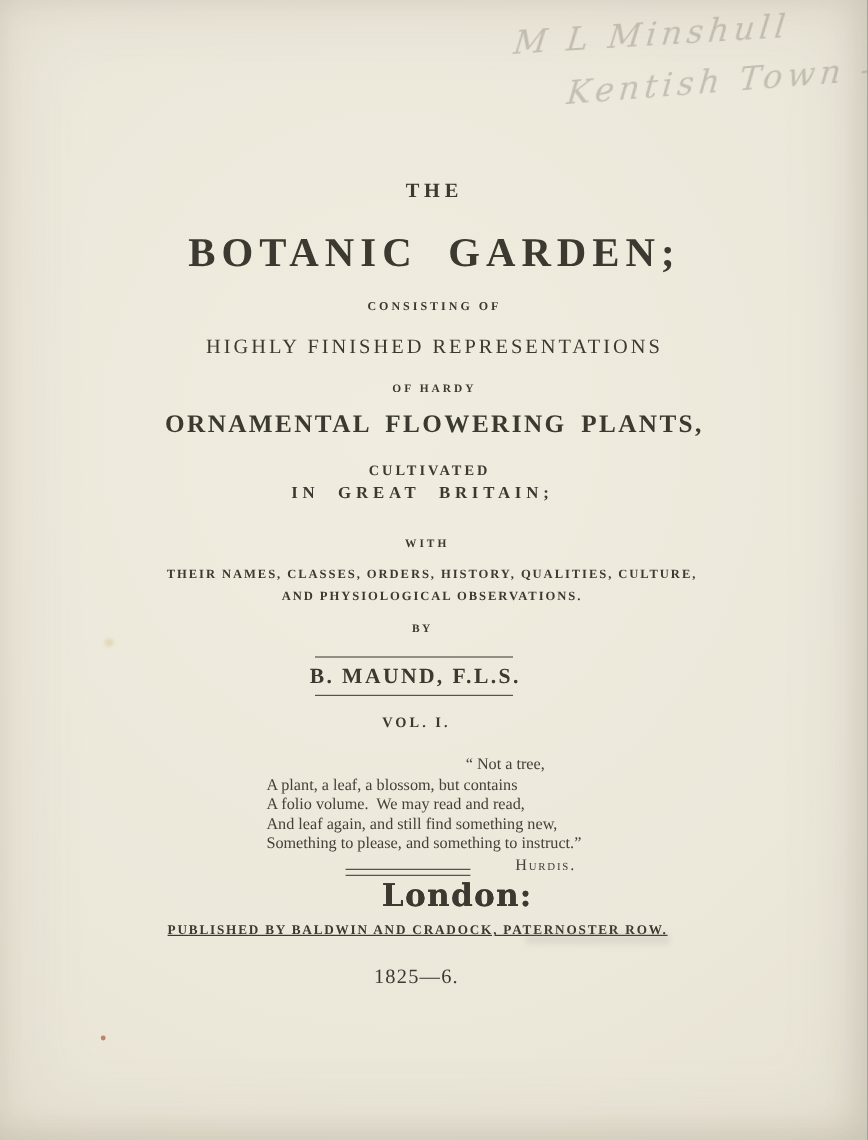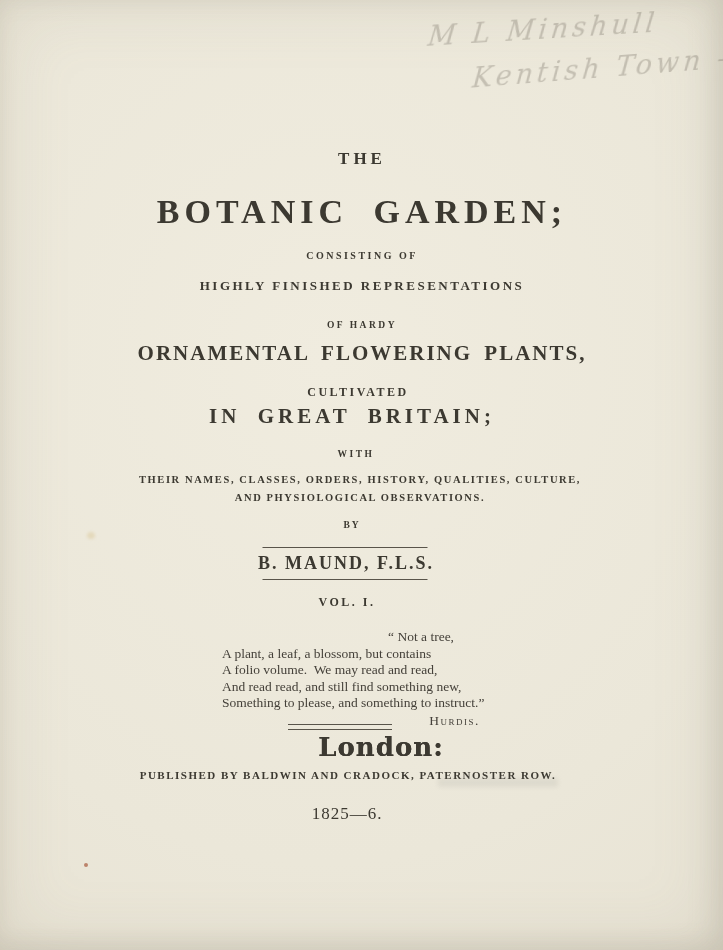--- a/index.html
+++ b/index.html
@@ -36,25 +36,25 @@
     white-space:nowrap;
     letter-spacing:4px;
     filter:blur(0.4px);
   }
   .hand1 { left:428px; top:14px; font-size:27px; transform:rotate(-3.5deg) skewX(-10deg); }
   .hand2 { left:472px; top:52px; font-size:27px; transform:rotate(-4.5deg) skewX(-10deg); }
   
   .l-the          { top:149px; left:362px; font-size:17px; letter-spacing:4px; font-weight:bold; }
   .l-title        { top:192px; left:362px; font-size:34px; letter-spacing:5px; word-spacing:12px; font-weight:bold; }
   .l-consisting   { top:250px; left:362px; font-size:10px; letter-spacing:2.5px; font-weight:bold; }
-  .l-highly       { top:279px; left:362px; font-size:13px; letter-spacing:2.5px; font-weight:bold; }
+  .l-highly       { top:279px; left:362px; font-size:17px; letter-spacing:2.5px; font-weight:normal; }
   .l-ofhardy      { top:320px; left:362px; font-size:9.5px; letter-spacing:2.5px; font-weight:bold;text-align:right; }
   .l-ornamental   { top:341px; left:362px; font-size:21px; letter-spacing:2px; word-spacing:5px; font-weight:bold; }
   .l-cultivated   { top:386px; left:358px; font-size:12px; letter-spacing:2.5px; font-weight:bold; }
-  .l-britain      { top:404px; left:352px; font-size:21px; letter-spacing:4px; word-spacing:8px; font-weight:bold; }
+  .l-britain      { top:404px; left:352px; font-size:14px; letter-spacing:4px; word-spacing:8px; font-weight:bold; }
   .l-with         { top:449px; left:356px; font-size:9.5px; letter-spacing:2.5px; font-weight:bold; }
   .l-subjects1    { top:474px; left:360px; font-size:10.5px; letter-spacing:1.6px; font-weight:bold;text-align:center; }
   .l-subjects2    { top:492px; left:360px; font-size:10.5px; letter-spacing:1.6px; font-weight:bold; }
   .l-by           { top:520px; left:352px; font-size:9.5px; letter-spacing:2px; font-weight:bold; }
   .rule-author-top    { top:547px; left:345px; width:165px; height:1px; background:rgba(62,58,48,0.85); position:absolute; transform:translateX(-50%); }
   .l-author       { top:553px; left:346px; font-size:18px; letter-spacing:2px; font-weight:bold; }
   .rule-author-bot    { top:579px; left:345px; width:165px; height:1px; background:rgba(62,58,48,0.85); position:absolute; transform:translateX(-50%); }
   .l-vol          { top:596px; left:347px; font-size:12px; letter-spacing:2.5px; font-weight:bold; }
   
   .quote {
@@ -63,21 +63,21 @@
     font-size:13.5px; line-height:16.5px;
     color:#45413a;
   }
   .quote-line   { white-space:pre; }
   .q-first      { text-align:right; padding-right:26px; }
   .q-attr       { text-align:right; font-variant:small-caps; letter-spacing:1.5px; padding-top:1px; }
   
   .rule-imprint { top:724px; left:340px; width:104px; height:4px; position:absolute; transform:translateX(-50%);
                   border-top:1px solid rgba(62,58,48,0.85); border-bottom:1px solid rgba(62,58,48,0.85); }
   .l-london     { top:733px; left:345px; font-size:26px; font-weight:bold; font-family:"DejaVu Serif", serif; letter-spacing:1px; text-shadow:0 0 0.5px #3c3931;margin-left:36px; }
-  .l-publisher  { top:769px; left:348px; font-size:11px; letter-spacing:1.5px; font-weight:bold; }
+  .l-publisher  { top:769px; left:348px; font-size:11px; letter-spacing:1.5px; font-weight:bold;text-decoration:underline; }
   .l-year       { top:804px; left:347px; font-size:17px; letter-spacing:1px; }
   
   .fox-red    { position:absolute; left:84px; top:863px; width:4px; height:4px; border-radius:50%; background:#a8583c; opacity:0.7; }
   .fox-yellow { position:absolute; left:87px; top:532px; width:8px; height:7px; border-radius:50%; background:#d9c695; opacity:0.45; filter:blur(1.5px); }
   .showthrough{ position:absolute; left:438px; top:778px; width:120px; height:9px; background:rgba(140,140,135,0.14); filter:blur(2px); border-radius:3px; }
 </style>
 </head>
 <body>
 
 <div class="page">
@@ -101,21 +101,21 @@
   <div class="rule-author-top"></div>
   <div class="cx l-author">B. MAUND, F.L.S.</div>
   <div class="rule-author-bot"></div>
 
   <div class="cx l-vol">VOL. I.</div>
 
   <div class="quote">
     <div class="quote-line q-first">“ Not a tree,</div>
     <div class="quote-line">A plant, a leaf, a blossom, but contains</div>
     <div class="quote-line">A folio volume.  We may read and read,</div>
-    <div class="quote-line">And read read, and still find something new,</div>
+    <div class="quote-line">And leaf again, and still find something new,</div>
     <div class="quote-line">Something to please, and something to instruct.”</div>
     <div class="quote-line q-attr">Hurdis.</div>
   </div>
 
   <div class="rule-imprint"></div>
   <div class="cx l-london">London:</div>
   <div class="cx l-publisher">PUBLISHED BY BALDWIN AND CRADOCK, PATERNOSTER ROW.</div>
   <div class="cx l-year">1825—6.</div>
 
   <div class="fox-red"></div>

